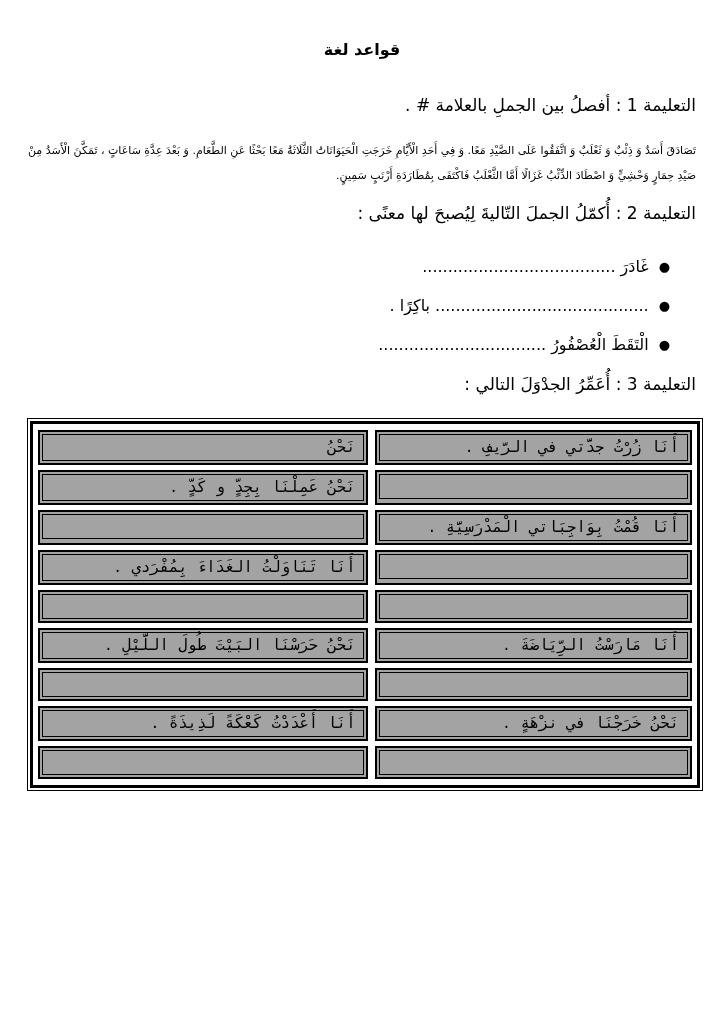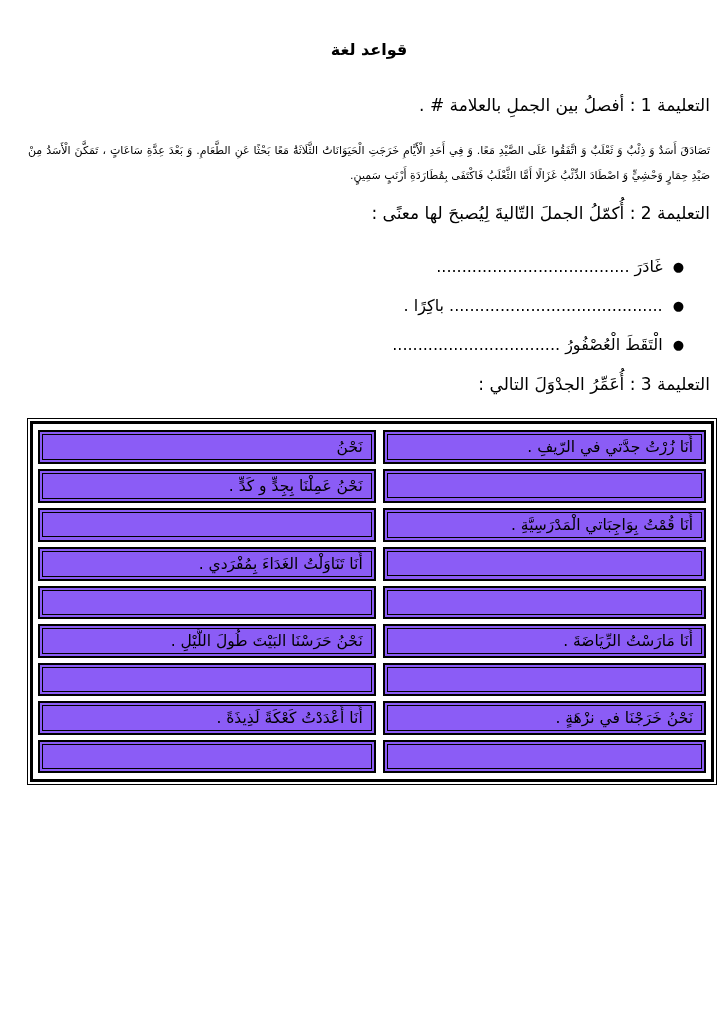--- a/index.html
+++ b/index.html
@@ -8,21 +8,21 @@
     width: 724px;
     height: 1024px;
     margin: 0 auto;
     font-family: "DejaVu Sans", sans-serif;
     color: #000;
     overflow: hidden;
   }
   .page {
     width: 100%;
     height: 100%;
-    padding: 40px 14px 20px 28px;
+    padding: 40px 28px 20px 28px;
     direction: rtl;
   }
   .doc-title {
     text-align: center;
     font-size: 16px;
     font-weight: bold;
     margin-bottom: 36px;
   }
   .instruction {
     font-size: 17px;
@@ -71,21 +71,22 @@
   .tgrid {
     display: grid;
     direction: rtl;
     grid-template-columns: 48.4% 1fr;
     column-gap: 7px;
     row-gap: 5px;
   }
   .cell {
     border: 2px solid #000;
     padding: 2px;
-    background: #8b5cf6;
+    background: #a3a3a3;
+    font-family: Liberation Mono, monospace;
   }
   .cell-inner {
     border: 1px solid #000;
     min-height: 25px;
     display: flex;
     align-items: center;
     padding: 3px 8px;
     font-size: 15.5px;
     text-align: right;
   }

